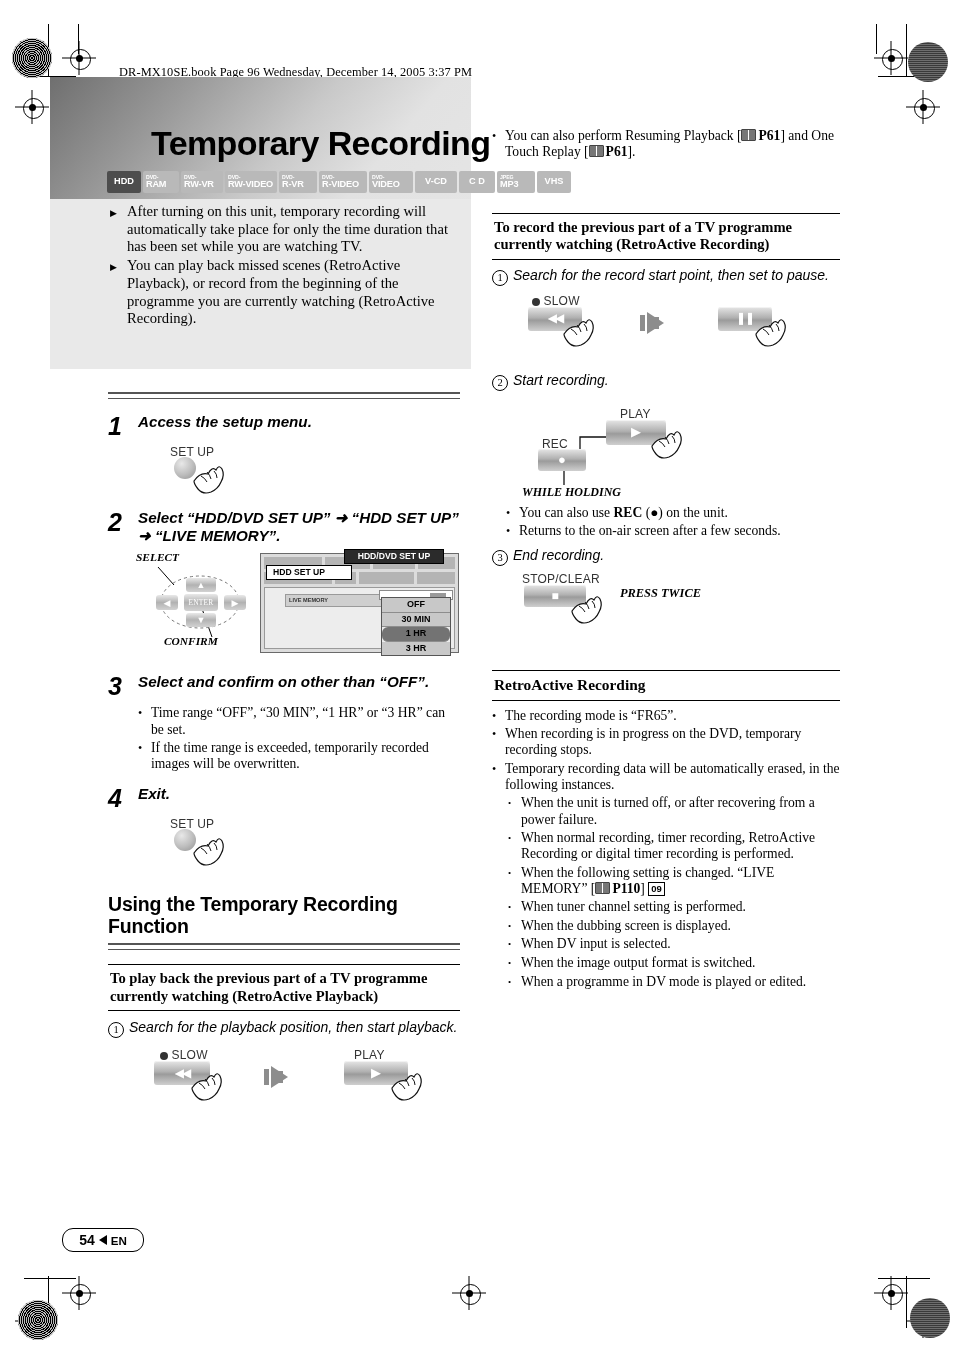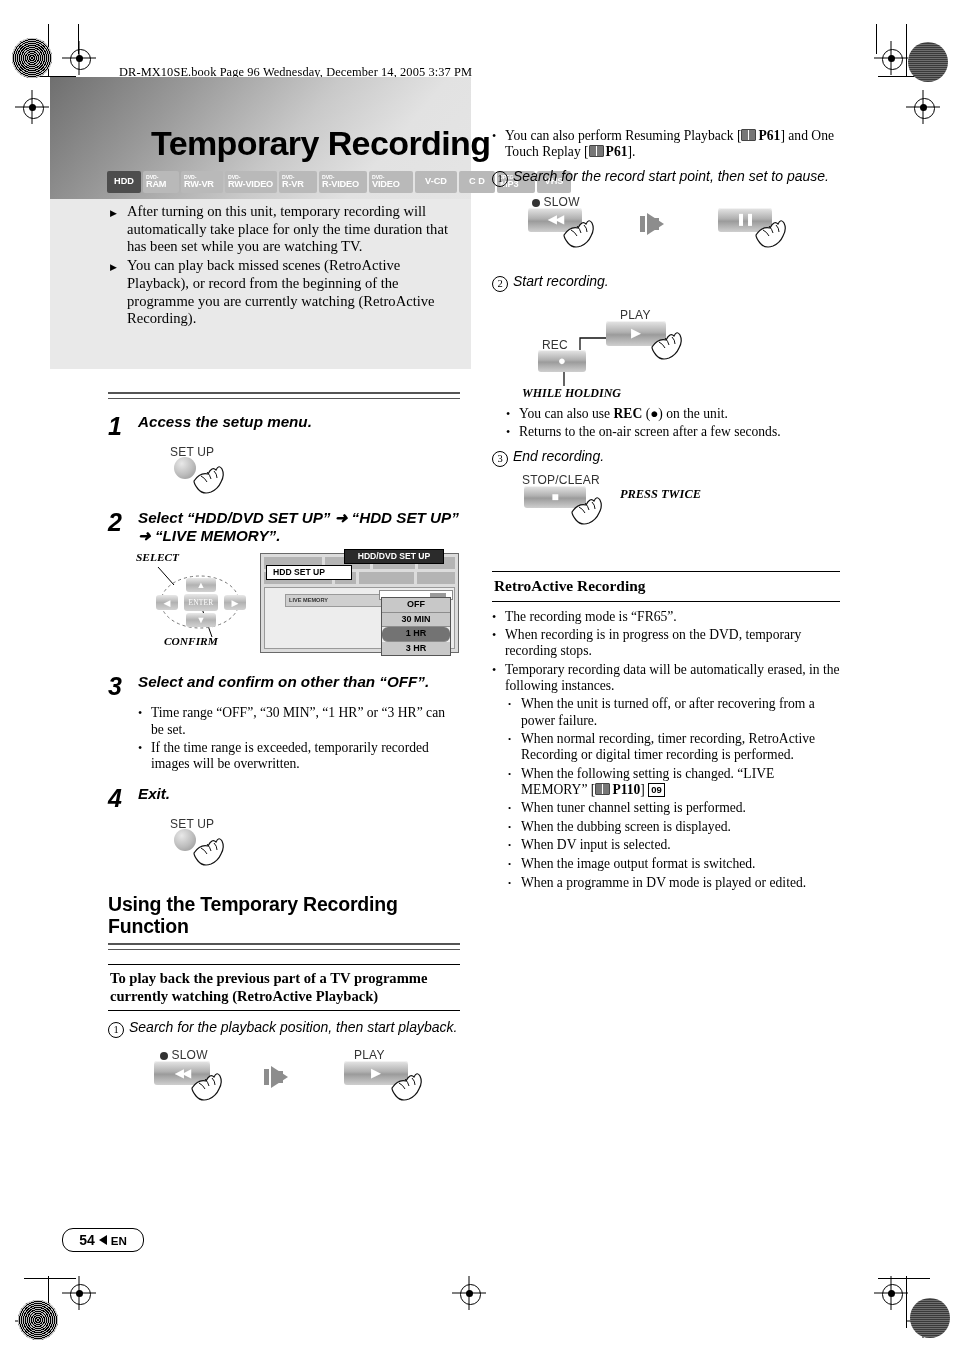--- a/index.html
+++ b/index.html
@@ -415,20 +415,23 @@
 
     <ul class="b" style="margin-top:0;">
       <li>
         <span class="dot">•</span>
         <span>
           <span>You can also perform Resuming Playback [</span><span class="bookicon"></span><span class="bk">P61</span><span>] and One Touch Replay [</span><span class="bookicon"></span><span class="bk">P61</span><span>].</span>
         </span>
       </li>
     </ul>
 
+    <div class="rule-top rule-bot" style="margin-top:52px;">
+      <h3 class="sub">To record the previous part of a TV programme currently watching (RetroActive Recording)</h3>
+    </div>
 
 
     <div class="cstep" style="margin-top:7px;">
       <div class="cnum"><span>1</span></div>
       <div class="ctxt">Search for the record start point, then set to pause.</div>
     </div>
 
     <div class="art" style="height:72px;margin-top:8px;margin-left:20px;">
       <div class="btnlabel" style="position:absolute;left:20px;top:0;">
         <span style="display:inline-block;width:8px;height:8px;border-radius:50%;background:#333;vertical-align:-1px;"></span>

